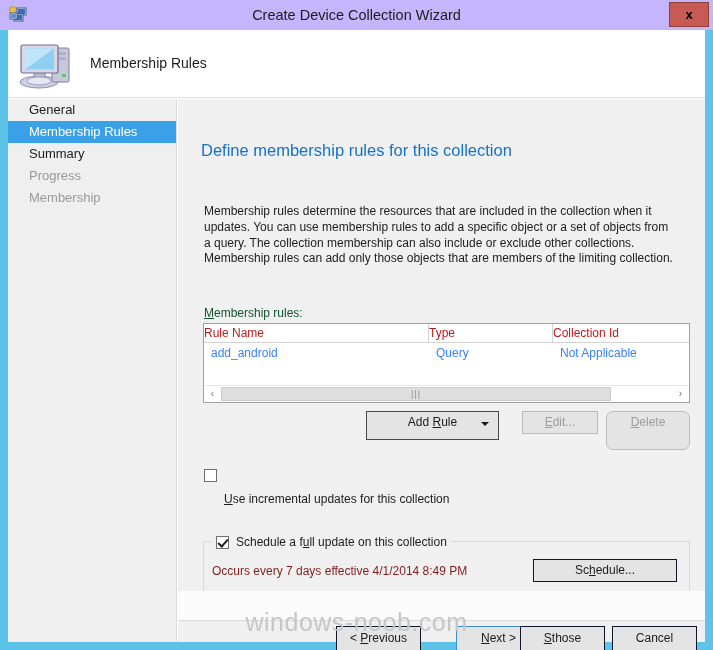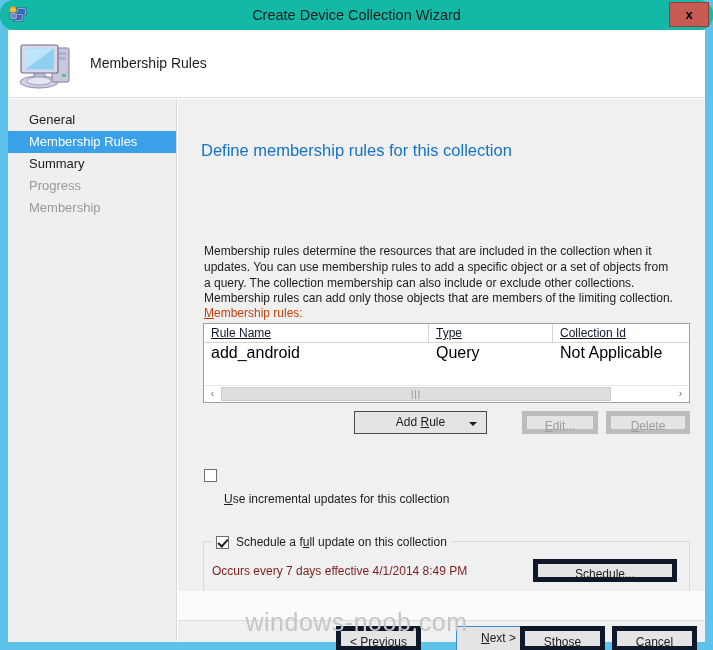--- a/index.html
+++ b/index.html
@@ -23,22 +23,21 @@
     background: #5ec3e8;
     box-sizing: border-box;
   }
 
   
   #titlebar {
     position: absolute;
     left: 0; top: 0;
     width: 713px;
     height: 30px;
-    background: #14b8a6;
-    border-radius: 14px;
+    background: #c4b5fd;
   }
   #title-icon {
     position: absolute;
     left: 8px; top: 5px;
     width: 20px; height: 20px;
   }
   #title-text {
     position: absolute;
     left: 0; top: 0;
     width: 713px;
@@ -108,21 +107,21 @@
   }
   .nav-item {
     height: 22px;
     line-height: 22px;
     padding-left: 21px;
     font-size: 13px;
     color: #1c1c1c;
     white-space: nowrap;
     cursor: default;
   }
-  .nav-item.first { margin-top: 10px; }
+  .nav-item.first { }
   .nav-item.active {
     background: #3aa0e8;
     color: #ffffff;
   }
   .nav-item.disabled { color: #999999; }
 
   
   #content {
     position: absolute;
     left: 170px; top: 69px;
@@ -138,29 +137,28 @@
     color: #1373c8;
     white-space: nowrap;
   }
   #page-desc {
     position: absolute;
     left: 26px; top: 105px;
     width: 472px;
     font-size: 12px;
     line-height: 15.8px;
     color: #1c1c1c;
-    margin-top: 40px;
   }
 
   
   #rules-label {
     position: absolute;
     left: 26px; top: 207px;
     font-size: 12px;
-    color: #c2410c;
+    color: #14532d;
   }
   .accel { text-decoration: underline; }
 
   #listview {
     position: absolute;
     left: 25px; top: 224px;
     width: 487px;
     height: 80px;
     background: #ffffff;
     border: 1px solid #a0a0a0;
@@ -169,39 +167,37 @@
   #list-header {
     display: flex;
     height: 19px;
     background: #ffffff;
     border-bottom: 1px solid #d4d4d4;
     box-sizing: border-box;
   }
   .col-head {
     font-size: 12px;
     line-height: 18px;
-    padding-left: 7px;
-    color: #0f172a;
+    color: #b91c1c;
     box-sizing: border-box;
     border-right: 1px solid #d4d4d4;
     overflow: hidden;
     white-space: nowrap;
     cursor: pointer;
-    text-decoration: underline;
   }
   .col-0 { width: 225px; }
   .col-1 { width: 124px; }
   .col-2 { width: 136px; border-right: none; }
 
   .list-row { display: flex; height: 20px; cursor: default; }
   .cell {
-    font-size: 16px;
+    font-size: 12px;
     line-height: 20px;
     padding-left: 7px;
-    color: #000000;
+    color: #3b82f6;
     box-sizing: border-box;
     overflow: hidden;
     white-space: nowrap;
   }
 
   #hscroll {
     position: absolute;
     left: 0; bottom: 0;
     width: 485px;
     height: 17px;
@@ -239,54 +235,55 @@
     line-height: 12px;
     text-align: center;
     letter-spacing: 1px;
     cursor: pointer;
   }
 
   
   .btn {
     position: absolute;
     background: #e4e4e4;
-    border: 5px solid #0f172a;
+    border: 1px solid #0f172a;
     box-sizing: border-box;
     font-size: 12px;
     color: #1c1c1c;
     text-align: center;
     cursor: pointer;
     white-space: nowrap;
   }
   .btn.disabled { color: #9d9d9d; border-color: #bcbcbc; }
   .btn.default { border: 1px solid #4a4a4a; }
   .btn.focused { border: 1px solid #3b8ed2; }
 
   #btn-add-rule {
-    left: 176px; top: 312px;
-    width: 133px; height: 23px;
+    left: 188px; top: 312px;
+    width: 133px; height: 29px;
     line-height: 21px;
   }
   #add-rule-arrow {
     position: absolute;
     right: 9px; top: 10px;
     width: 0; height: 0;
     border-left: 4px solid transparent;
     border-right: 4px solid transparent;
     border-top: 4px solid #1c1c1c;
   }
   #btn-edit {
     left: 344px; top: 312px;
     width: 76px; height: 23px;
     line-height: 21px;
   }
   #btn-delete {
     left: 428px; top: 312px;
-    width: 84px; height: 23px;
+    width: 84px; height: 39px;
     line-height: 21px;
+    border-radius: 7px;
   }
 
   
   #incremental-row {
     position: absolute;
     left: 26px; top: 345px;
     display: flex;
     align-items: center;
   }
   .cbox {

